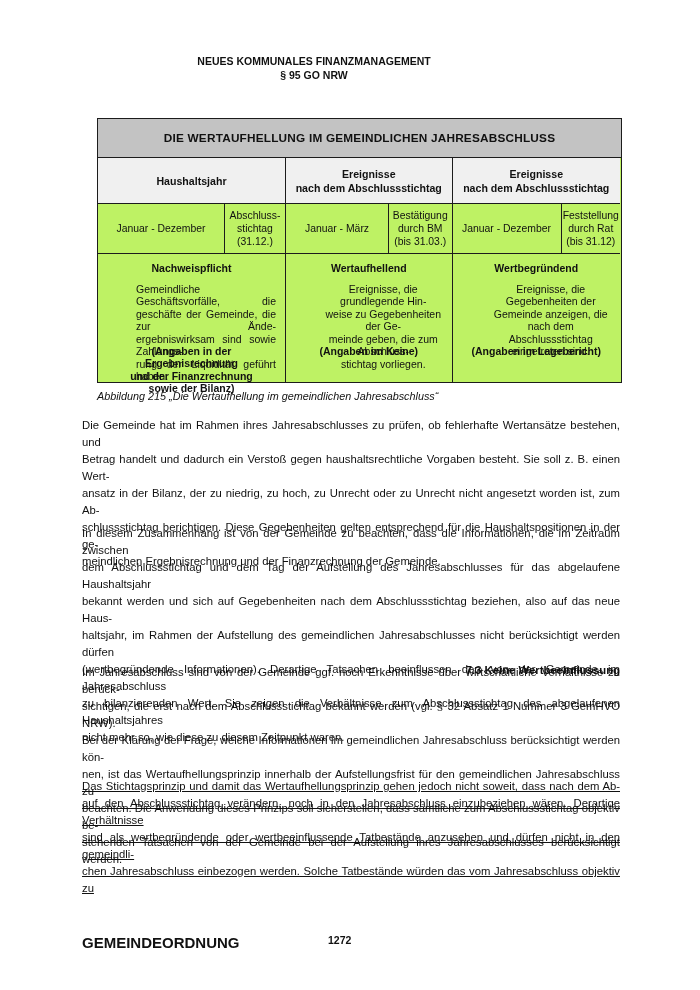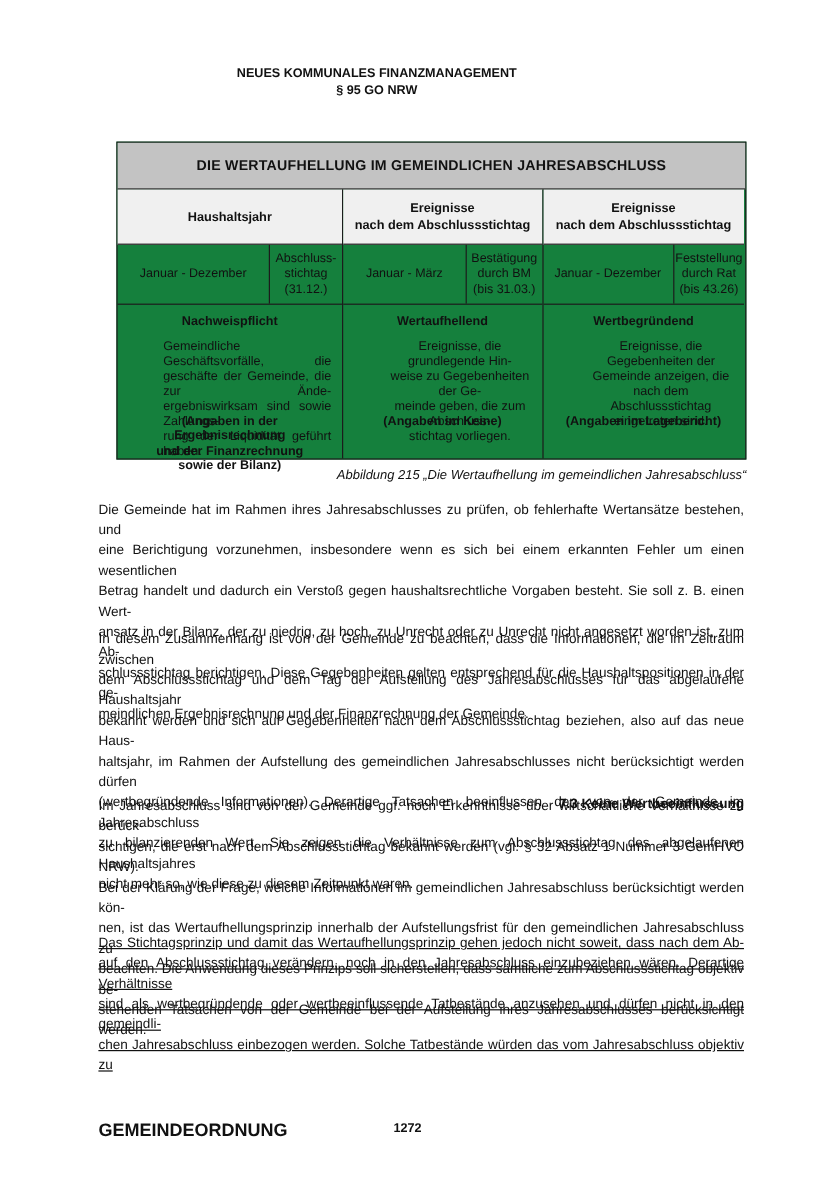--- a/index.html
+++ b/index.html
@@ -16,21 +16,21 @@
   .doc-header{
     position:absolute;top:55px;left:0;width:628px;
     text-align:center;font-weight:bold;font-size:10.5px;line-height:13.5px;
     white-space:pre-line;
   }
   
   .fig{
     position:absolute;left:97px;top:118px;width:525px;
     border:1.5px solid #1c1c1c;
     box-sizing:border-box;
-    background:#15803d;
+    background:#bef264;
   }
   .fig-title{
     height:39px;box-sizing:border-box;
     background:#c3c3c3;
     border-bottom:1.5px solid #1c1c1c;
     display:flex;align-items:center;justify-content:center;
     font-weight:bold;font-size:11.8px;letter-spacing:.2px;
   }
   .fig-cols{display:flex;align-items:stretch;}
   .group{box-sizing:border-box;display:flex;flex-direction:column;}
@@ -70,21 +70,21 @@
     padding:8px 9px 0 9px;
     font-size:10.5px;line-height:12.5px;
   }
   .cell-cat{font-weight:bold;text-align:center;margin-bottom:8px;}
   .cell-desc{height:50px;margin-bottom:12px;margin-left:29px;}
   .desc-center{text-align:center;white-space:pre-line;}
   .cell-note{font-weight:bold;text-align:center;white-space:pre-line;}
   
   .fig-caption{
     position:absolute;left:97px;top:390px;width:525px;
-    text-align:right;font-style:italic;font-size:10.8px;
+    text-align:left;font-style:italic;font-size:10.8px;
   }
   
   .text-col{position:absolute;left:82px;width:538px;font-size:11.3px;line-height:17px;}
   .p1{top:417px;}
   .p2{top:525px;}
   .h73{top:662px;font-weight:bold;text-align:right;}
   .p3{top:664px;}
   .p4{top:778px;text-decoration:underline;}
   .jline{text-align:justify;text-align-last:justify;}
   .jline:last-child{text-align-last:left;}
@@ -149,39 +149,38 @@
       </div>
     </div>
 
     <div class="group group-3">
       <div class="g-head">Ereignisse
 nach dem Abschlussstichtag</div>
       <div class="g-sub">
         <div class="sub-main">Januar - Dezember</div>
         <div class="sub-side">Feststellung
 durch Rat
-(bis 43.26)</div>
+(bis 31.12)</div>
       </div>
       <div class="g-body">
         <div class="cell-cat">Wertbegründend</div>
         <div class="cell-desc desc-center">Ereignisse, die Gegebenheiten der
 Gemeinde anzeigen, die nach dem
 Abschlussstichtag eingetreten sind.</div>
         <div class="cell-note">(Angaben im Lagebericht)</div>
       </div>
     </div>
 
   </div>
 </div>
 
 <div class="fig-caption">Abbildung 215 „Die Wertaufhellung im gemeindlichen Jahresabschluss“</div>
 
 <div class="text-col p1">
     <div class="jline">Die Gemeinde hat im Rahmen ihres Jahresabschlusses zu prüfen, ob fehlerhafte Wertansätze bestehen, und</div>
-    <div class="jline">eine Berichtigung vorzunehmen, insbesondere wenn es sich bei einem erkannten Fehler um einen wesentlichen</div>
     <div class="jline">Betrag handelt und dadurch ein Verstoß gegen haushaltsrechtliche Vorgaben besteht. Sie soll z. B. einen Wert-</div>
     <div class="jline">ansatz in der Bilanz, der zu niedrig, zu hoch, zu Unrecht oder zu Unrecht nicht angesetzt worden ist, zum Ab-</div>
     <div class="jline">schlussstichtag berichtigen. Diese Gegebenheiten gelten entsprechend für die Haushaltspositionen in der ge-</div>
     <div class="jline">meindlichen Ergebnisrechnung und der Finanzrechnung der Gemeinde.</div>
   </div>
 <div class="text-col p2">
     <div class="jline">In diesem Zusammenhang ist von der Gemeinde zu beachten, dass die Informationen, die im Zeitraum zwischen</div>
     <div class="jline">dem Abschlussstichtag und dem Tag der Aufstellung des Jahresabschlusses für das abgelaufene Haushaltsjahr</div>
     <div class="jline">bekannt werden und sich auf Gegebenheiten nach dem Abschlussstichtag beziehen, also auf das neue Haus-</div>
     <div class="jline">haltsjahr, im Rahmen der Aufstellung des gemeindlichen Jahresabschlusses nicht berücksichtigt werden dürfen</div>

